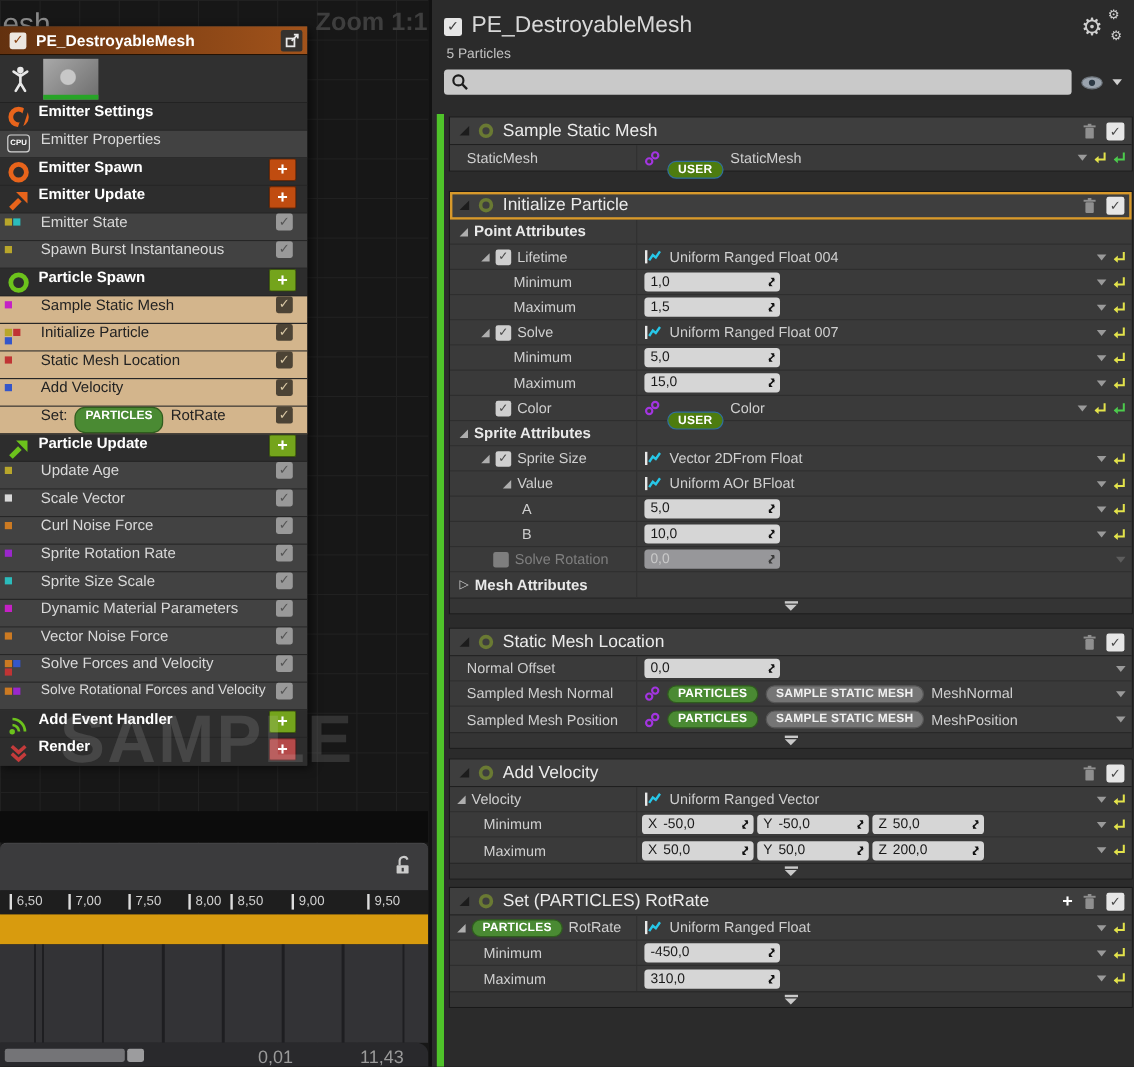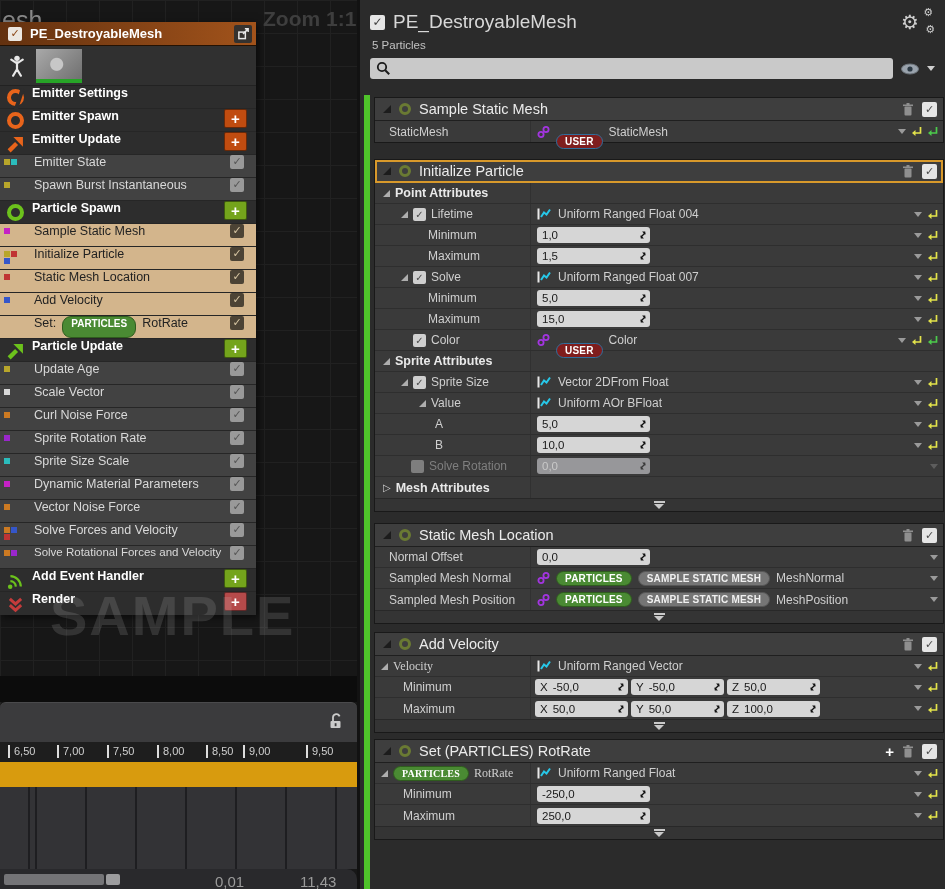--- a/index.html
+++ b/index.html
@@ -118,34 +118,34 @@
   .srow { height:21px; border-bottom:1px solid #2e2e2e; display:flex; align-items:stretch;
     font-size:12px; color:#cfcfcf; background:#3a3a3a; }
   .lab { width:155px; display:flex; align-items:center; gap:5px; }
   .val { flex:1; border-left:1px solid #313131; display:flex; align-items:center; padding-left:6px; gap:6px; }
   .ctl { width:52px; display:flex; align-items:center; justify-content:flex-end; gap:6px; padding-right:5px; }
   .g-lab { font-weight:bold; color:#e9e9e9; font-size:12.5px; }
   .dim, .dim .tx2 { color:#7f7f7f !important; }
   .tri { width:0; height:0; border-left:7px solid transparent; border-bottom:7px solid #aeaeae; flex:0 0 auto; }
   .tri-hollow { color:#cfcfcf; font-size:10px; font-family:"DejaVu Sans",sans-serif; }
   .p8{padding-left:8px;} .p14{padding-left:14px;} .p26{padding-left:26px;} .p28{padding-left:28px;}
-  .p44{padding-left:44px;} .p53{padding-left:53px;} .p60{padding-left:60px;} .p6{padding-left:6px;font-family:Liberation Serif, serif;}
+  .p44{padding-left:44px;} .p53{padding-left:53px;} .p60{padding-left:60px;} .p6{padding-left:6px;}
   .cbx { width:13px; height:13px; border-radius:2px; background:#cfcfcf; color:#4a4a4a;
     font-size:10px; line-height:13px; text-align:center; font-weight:bold; flex:0 0 auto;
     font-family:"DejaVu Sans",sans-serif; }
   .cbx.dis { background:#7e7e7e; color:transparent; }
   .inp { width:113px; height:16px; background:#d6d6d6; border-radius:3px; display:flex;
     align-items:center; padding:0 3px 0 5px; color:#191919; font-size:11.5px; }
   .inp .tx { flex:1; white-space:nowrap; }
   .inp.dis { background:#97979a; color:#c9c9c9; }
   .inp.vec3 { width:93px; }
   .axis { margin-right:5px; }
   .badge { border-radius:9px; padding:1px 8px; font-size:10px; font-weight:bold; color:#fff;
     white-space:nowrap; letter-spacing:.2px; }
-  .b-user { background:#7f1d1d; border:1px solid #2f6f9e;margin-top:20px; }
+  .b-user { background:#4d7c0f; border:1px solid #2f6f9e;margin-top:20px; }
   .b-part { background:#4a8a33; border:1px solid #2f5c1e; }
   .b-sam  { background:#757575; border:1px solid #565656; color:#f0f0f0; }
   .dd { width:0; height:0; border-left:4px solid transparent; border-right:4px solid transparent;
     border-top:5px solid #9a9a9a; }
   .dd.dim2 { border-top-color:#5d5d5d; }
   .sec-footer { height:13px; background:#343434; border-top:1px solid #282828;
     display:flex; align-items:center; justify-content:center; }
   .exp-ic { display:flex; flex-direction:column; align-items:center; }
   .exp-ic b { width:11px; height:2px; background:#c9c9c9; margin-bottom:1px; }
   .exp-ic s { width:0; height:0; border-left:5px solid transparent; border-right:5px solid transparent;
@@ -177,20 +177,24 @@
         <circle cx="6" cy="2.6" r="2.1" fill="#e8e8e8"></circle>
         <path d="M6 5.5 V11 M6 6.5 L1.6 3.6 M6 6.5 L10.4 3.6 M6 11 L3 16 M6 11 L9 16" stroke="#e8e8e8" stroke-width="1.7" fill="none" stroke-linecap="round"></path>
       </svg>
       <div class="thumb"></div>
     </div>
 
     <div class="lrow hdr">
       <span class="icon16 ring gap" style="top:3px"></span>
       <span class="ltx">Emitter Settings</span>
     </div>
+    <div class="lrow">
+      <span class="icon16 cpu-box" style="left:6px;width:19px;height:15px">CPU</span>
+      <span class="ltx">Emitter Properties</span>
+    </div>
     <div class="lrow hdr">
       <span class="icon16 ring" style="top:3px"></span>
       <span class="ltx">Emitter Spawn</span>
       <span class="plusbtn plus-orange">+</span>
     </div>
     <div class="lrow hdr">
       <svg class="icon16" style="top:4px" width="15" height="15" viewBox="0 0 16 16">
         <path d="M2 14 L9 7" stroke="#e8641b" stroke-width="4"></path>
           <polygon points="6,1 15,1 15,10" fill="#e8641b"></polygon>
       </svg>
@@ -350,21 +354,21 @@
       <path d="M6 9 V5.2 A3.4 3.4 0 0 1 12.6 4.4" stroke="#cbcbcb" stroke-width="1.8" fill="none"></path>
       <rect x="3.5" y="9" width="10" height="7" rx="1" fill="#cbcbcb"></rect>
       <rect x="7.7" y="11.2" width="1.8" height="3" fill="#3b3b3d"></rect>
     </svg>
   </div>
   <div class="tl-ruler">
     <span class="tick" style="left:8px">6,50</span>
     <span class="tick" style="left:57px">7,00</span>
     <span class="tick" style="left:107px">7,50</span>
     <span class="tick" style="left:157px">8,00</span>
-    <span class="tick" style="left:206px">8,50</span>
+    <span class="tick" style="left:192px">8,50</span>
     <span class="tick" style="left:243px">9,00</span>
     <span class="tick" style="left:306px">9,50</span>
   </div>
   <div class="tl-orange"></div>
   <div class="tl-grid"></div>
   <div class="tl-bottom">
     <div class="sb-thumb"></div>
     <div class="sb-nub"></div>
     <span class="sb-val" style="left:215px">0,01</span>
     <span class="sb-val" style="left:300px">11,43</span>
@@ -930,21 +934,21 @@
               <span class="axis">Y</span>
               <span class="tx">50,0</span>
               <svg width="8" height="8" viewBox="0 0 9 9">
                 <path d="M2 7 L7 2" stroke="#111" stroke-width="1.4"></path>
                 <polygon points="7,0.5 7,4.5 3.5,0.5" fill="#111"></polygon>
                 <polygon points="2,8.5 2,4.5 5.5,8.5" fill="#111"></polygon>
               </svg>
             </span>
           <span class="inp vec3">
               <span class="axis">Z</span>
-              <span class="tx">100,0</span>
+              <span class="tx">200,0</span>
               <svg width="8" height="8" viewBox="0 0 9 9">
                 <path d="M2 7 L7 2" stroke="#111" stroke-width="1.4"></path>
                 <polygon points="7,0.5 7,4.5 3.5,0.5" fill="#111"></polygon>
                 <polygon points="2,8.5 2,4.5 5.5,8.5" fill="#111"></polygon>
               </svg>
             </span>
         </div>
         <div class="ctl">
             <span class="dd"></span>
             <svg width="10" height="11" viewBox="0 0 10 11">
@@ -997,21 +1001,21 @@
             </svg>
           </div>
       </div>
 
       <div class="srow">
         <div class="lab p28">
             <span>Minimum</span>
           </div>
         <div class="val">
             <span class="inp">
-              <span class="tx">-250,0</span>
+              <span class="tx">-450,0</span>
               <svg width="8" height="8" viewBox="0 0 9 9">
                 <path d="M2 7 L7 2" stroke="#111" stroke-width="1.4"></path>
                 <polygon points="7,0.5 7,4.5 3.5,0.5" fill="#111"></polygon>
                 <polygon points="2,8.5 2,4.5 5.5,8.5" fill="#111"></polygon>
               </svg>
             </span>
           </div>
         <div class="ctl">
             <span class="dd"></span>
             <svg width="10" height="11" viewBox="0 0 10 11">
@@ -1020,21 +1024,21 @@
             </svg>
           </div>
       </div>
 
       <div class="srow" style="border-bottom:none">
         <div class="lab p28">
             <span>Maximum</span>
           </div>
         <div class="val">
             <span class="inp">
-              <span class="tx">250,0</span>
+              <span class="tx">310,0</span>
               <svg width="8" height="8" viewBox="0 0 9 9">
                 <path d="M2 7 L7 2" stroke="#111" stroke-width="1.4"></path>
                 <polygon points="7,0.5 7,4.5 3.5,0.5" fill="#111"></polygon>
                 <polygon points="2,8.5 2,4.5 5.5,8.5" fill="#111"></polygon>
               </svg>
             </span>
           </div>
         <div class="ctl">
             <span class="dd"></span>
             <svg width="10" height="11" viewBox="0 0 10 11">

